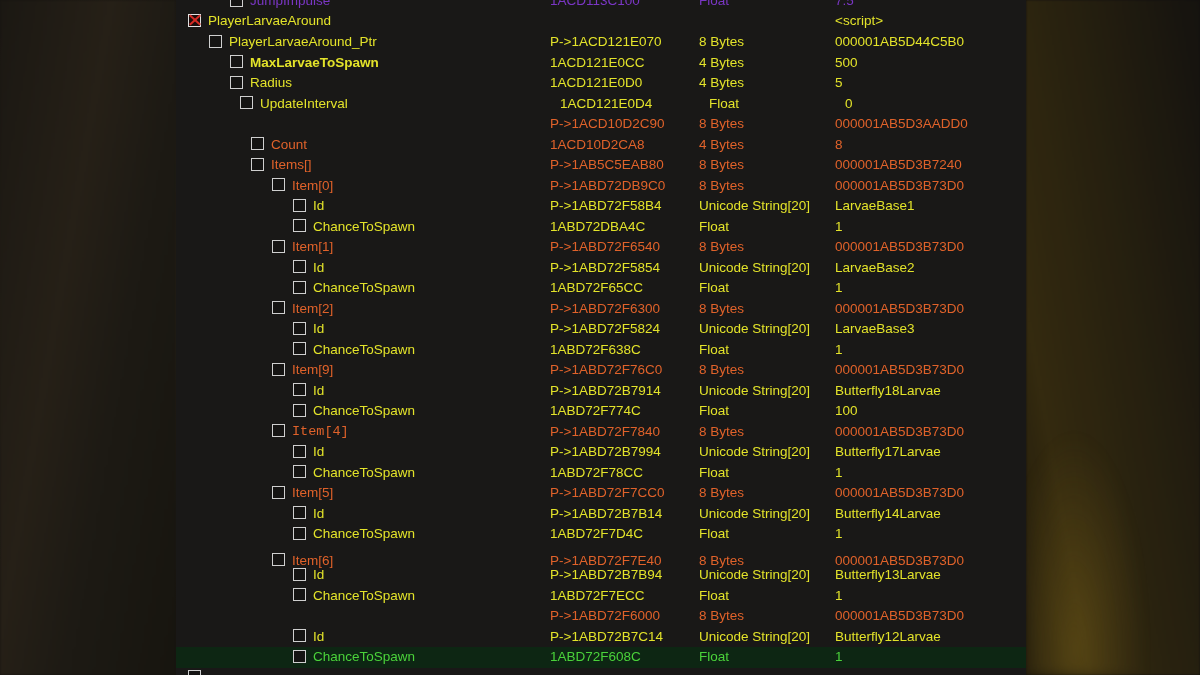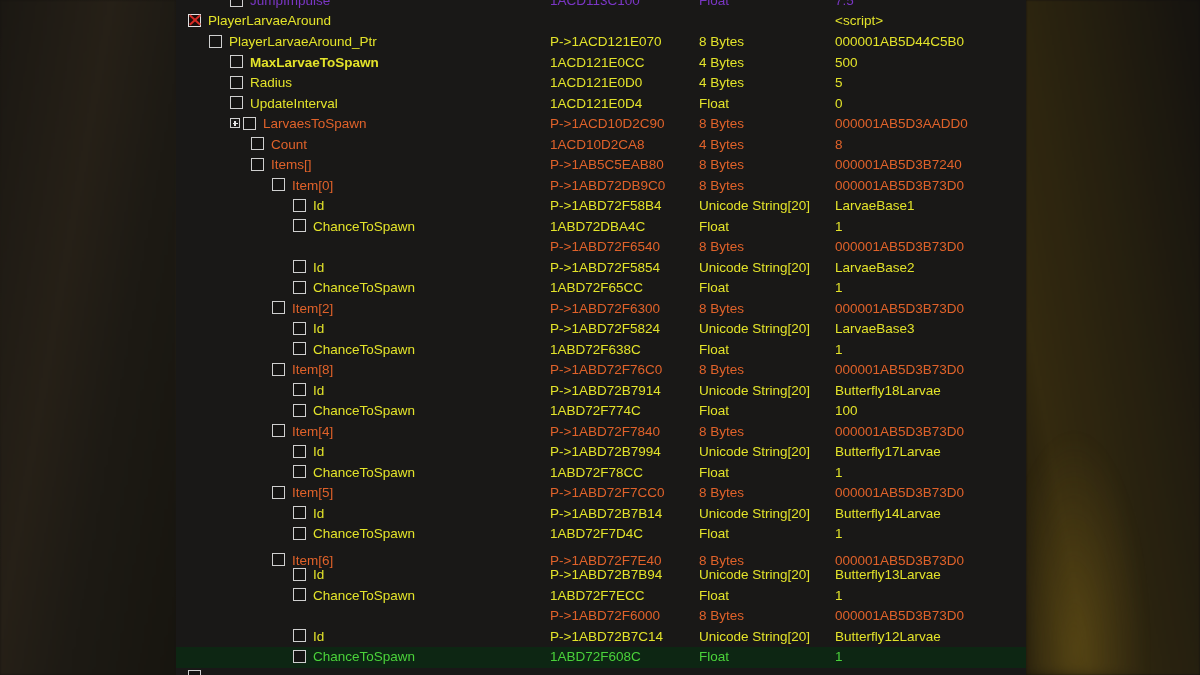--- a/index.html
+++ b/index.html
@@ -115,28 +115,27 @@
           <div class="cell c-addr k-yellow">1ACD121E0CC</div>
           <div class="cell c-type k-yellow">4 Bytes</div>
           <div class="cell c-val k-yellow">500</div>
         </div>
         <div class="row" style="top: 73px; position: absolute; left: 0px; width: 850px;">
           <div class="cell c-desc" style="padding-left: 54px;"><span class="cb"></span><span class="lbl k-yellow">Radius</span></div>
           <div class="cell c-addr k-yellow">1ACD121E0D0</div>
           <div class="cell c-type k-yellow">4 Bytes</div>
           <div class="cell c-val k-yellow">5</div>
         </div>
-        <div class="row" style="top: 93.5px; position: absolute; left: 0px; width: 850px;">
+        <div class="row" style="top: 93.5px; position: absolute; left: 10px; width: 850px;">
           <div class="cell c-desc" style="padding-left: 54px;"><span class="cb"></span><span class="lbl k-yellow">UpdateInterval</span></div>
           <div class="cell c-addr k-yellow">1ACD121E0D4</div>
           <div class="cell c-type k-yellow">Float</div>
           <div class="cell c-val k-yellow">0</div>
         </div>
         <div class="row" style="top: 114px; position: absolute; left: 0px; width: 850px;">
-          <div class="cell c-desc" style="padding-left: 54px;"><span class="exp"></span><span class="cb"></span><span class="lbl k-orange">LarvaesToSpawn</span></div>
           <div class="cell c-addr k-orange">P-&gt;1ACD10D2C90</div>
           <div class="cell c-type k-orange">8 Bytes</div>
           <div class="cell c-val k-orange">000001AB5D3AADD0</div>
         </div>
         <div class="row" style="top: 134.5px; position: absolute; left: 0px; width: 850px;">
           <div class="cell c-desc" style="padding-left: 75px; text-align: center;"><span class="cb"></span><span class="lbl k-orange">Count</span></div>
           <div class="cell c-addr k-orange">1ACD10D2CA8</div>
           <div class="cell c-type k-orange">4 Bytes</div>
           <div class="cell c-val k-orange">8</div>
         </div>
@@ -158,20 +157,21 @@
           <div class="cell c-type k-yellow">Unicode String[20]</div>
           <div class="cell c-val k-yellow">LarvaeBase1</div>
         </div>
         <div class="row" style="top: 216.5px; position: absolute; left: 0px; width: 850px;">
           <div class="cell c-desc" style="padding-left: 117px;"><span class="cb"></span><span class="lbl k-yellow">ChanceToSpawn</span></div>
           <div class="cell c-addr k-yellow">1ABD72DBA4C</div>
           <div class="cell c-type k-yellow">Float</div>
           <div class="cell c-val k-yellow">1</div>
         </div>
         <div class="row" style="top: 237px; position: absolute; left: 0px; width: 850px;">
+          <div class="cell c-desc" style="padding-left: 96px;"><span class="cb"></span><span class="lbl k-orange">Item[1]</span></div>
           <div class="cell c-addr k-orange">P-&gt;1ABD72F6540</div>
           <div class="cell c-type k-orange">8 Bytes</div>
           <div class="cell c-val k-orange">000001AB5D3B73D0</div>
         </div>
         <div class="row" style="top: 257.5px; position: absolute; left: 0px; width: 850px;">
           <div class="cell c-desc" style="padding-left: 117px;"><span class="cb"></span><span class="lbl k-yellow">Id</span></div>
           <div class="cell c-addr k-yellow">P-&gt;1ABD72F5854</div>
           <div class="cell c-type k-yellow">Unicode String[20]</div>
           <div class="cell c-val k-yellow">LarvaeBase2</div>
         </div>
@@ -193,39 +193,39 @@
           <div class="cell c-type k-yellow">Unicode String[20]</div>
           <div class="cell c-val k-yellow">LarvaeBase3</div>
         </div>
         <div class="row" style="top: 339.5px; position: absolute; left: 0px; width: 850px;">
           <div class="cell c-desc" style="padding-left: 117px;"><span class="cb"></span><span class="lbl k-yellow">ChanceToSpawn</span></div>
           <div class="cell c-addr k-yellow">1ABD72F638C</div>
           <div class="cell c-type k-yellow">Float</div>
           <div class="cell c-val k-yellow">1</div>
         </div>
         <div class="row" style="top: 360px; position: absolute; left: 0px; width: 850px;">
-          <div class="cell c-desc" style="padding-left: 96px;"><span class="cb"></span><span class="lbl k-orange">Item[8]</span></div>
+          <div class="cell c-desc" style="padding-left: 96px;"><span class="cb"></span><span class="lbl k-orange">Item[9]</span></div>
           <div class="cell c-addr k-orange">P-&gt;1ABD72F76C0</div>
           <div class="cell c-type k-orange">8 Bytes</div>
           <div class="cell c-val k-orange">000001AB5D3B73D0</div>
         </div>
         <div class="row" style="top: 380.5px; position: absolute; left: 0px; width: 850px;">
           <div class="cell c-desc" style="padding-left: 117px;"><span class="cb"></span><span class="lbl k-yellow">Id</span></div>
           <div class="cell c-addr k-yellow">P-&gt;1ABD72B7914</div>
           <div class="cell c-type k-yellow">Unicode String[20]</div>
           <div class="cell c-val k-yellow">Butterfly18Larvae</div>
         </div>
         <div class="row" style="top: 401px; position: absolute; left: 0px; width: 850px;">
           <div class="cell c-desc" style="padding-left: 117px;"><span class="cb"></span><span class="lbl k-yellow">ChanceToSpawn</span></div>
           <div class="cell c-addr k-yellow">1ABD72F774C</div>
           <div class="cell c-type k-yellow">Float</div>
           <div class="cell c-val k-yellow">100</div>
         </div>
         <div class="row" style="top: 421.5px; position: absolute; left: 0px; width: 850px;">
-          <div class="cell c-desc" style="padding-left: 96px;"><span class="cb"></span><span class="lbl k-orange">Item[4]</span></div>
+          <div class="cell c-desc" style="padding-left: 96px; font-family: Liberation Mono, monospace;"><span class="cb"></span><span class="lbl k-orange">Item[4]</span></div>
           <div class="cell c-addr k-orange">P-&gt;1ABD72F7840</div>
           <div class="cell c-type k-orange">8 Bytes</div>
           <div class="cell c-val k-orange">000001AB5D3B73D0</div>
         </div>
         <div class="row" style="top: 442px; position: absolute; left: 0px; width: 850px;">
           <div class="cell c-desc" style="padding-left: 117px;"><span class="cb"></span><span class="lbl k-yellow">Id</span></div>
           <div class="cell c-addr k-yellow">P-&gt;1ABD72B7994</div>
           <div class="cell c-type k-yellow">Unicode String[20]</div>
           <div class="cell c-val k-yellow">Butterfly17Larvae</div>
         </div>

